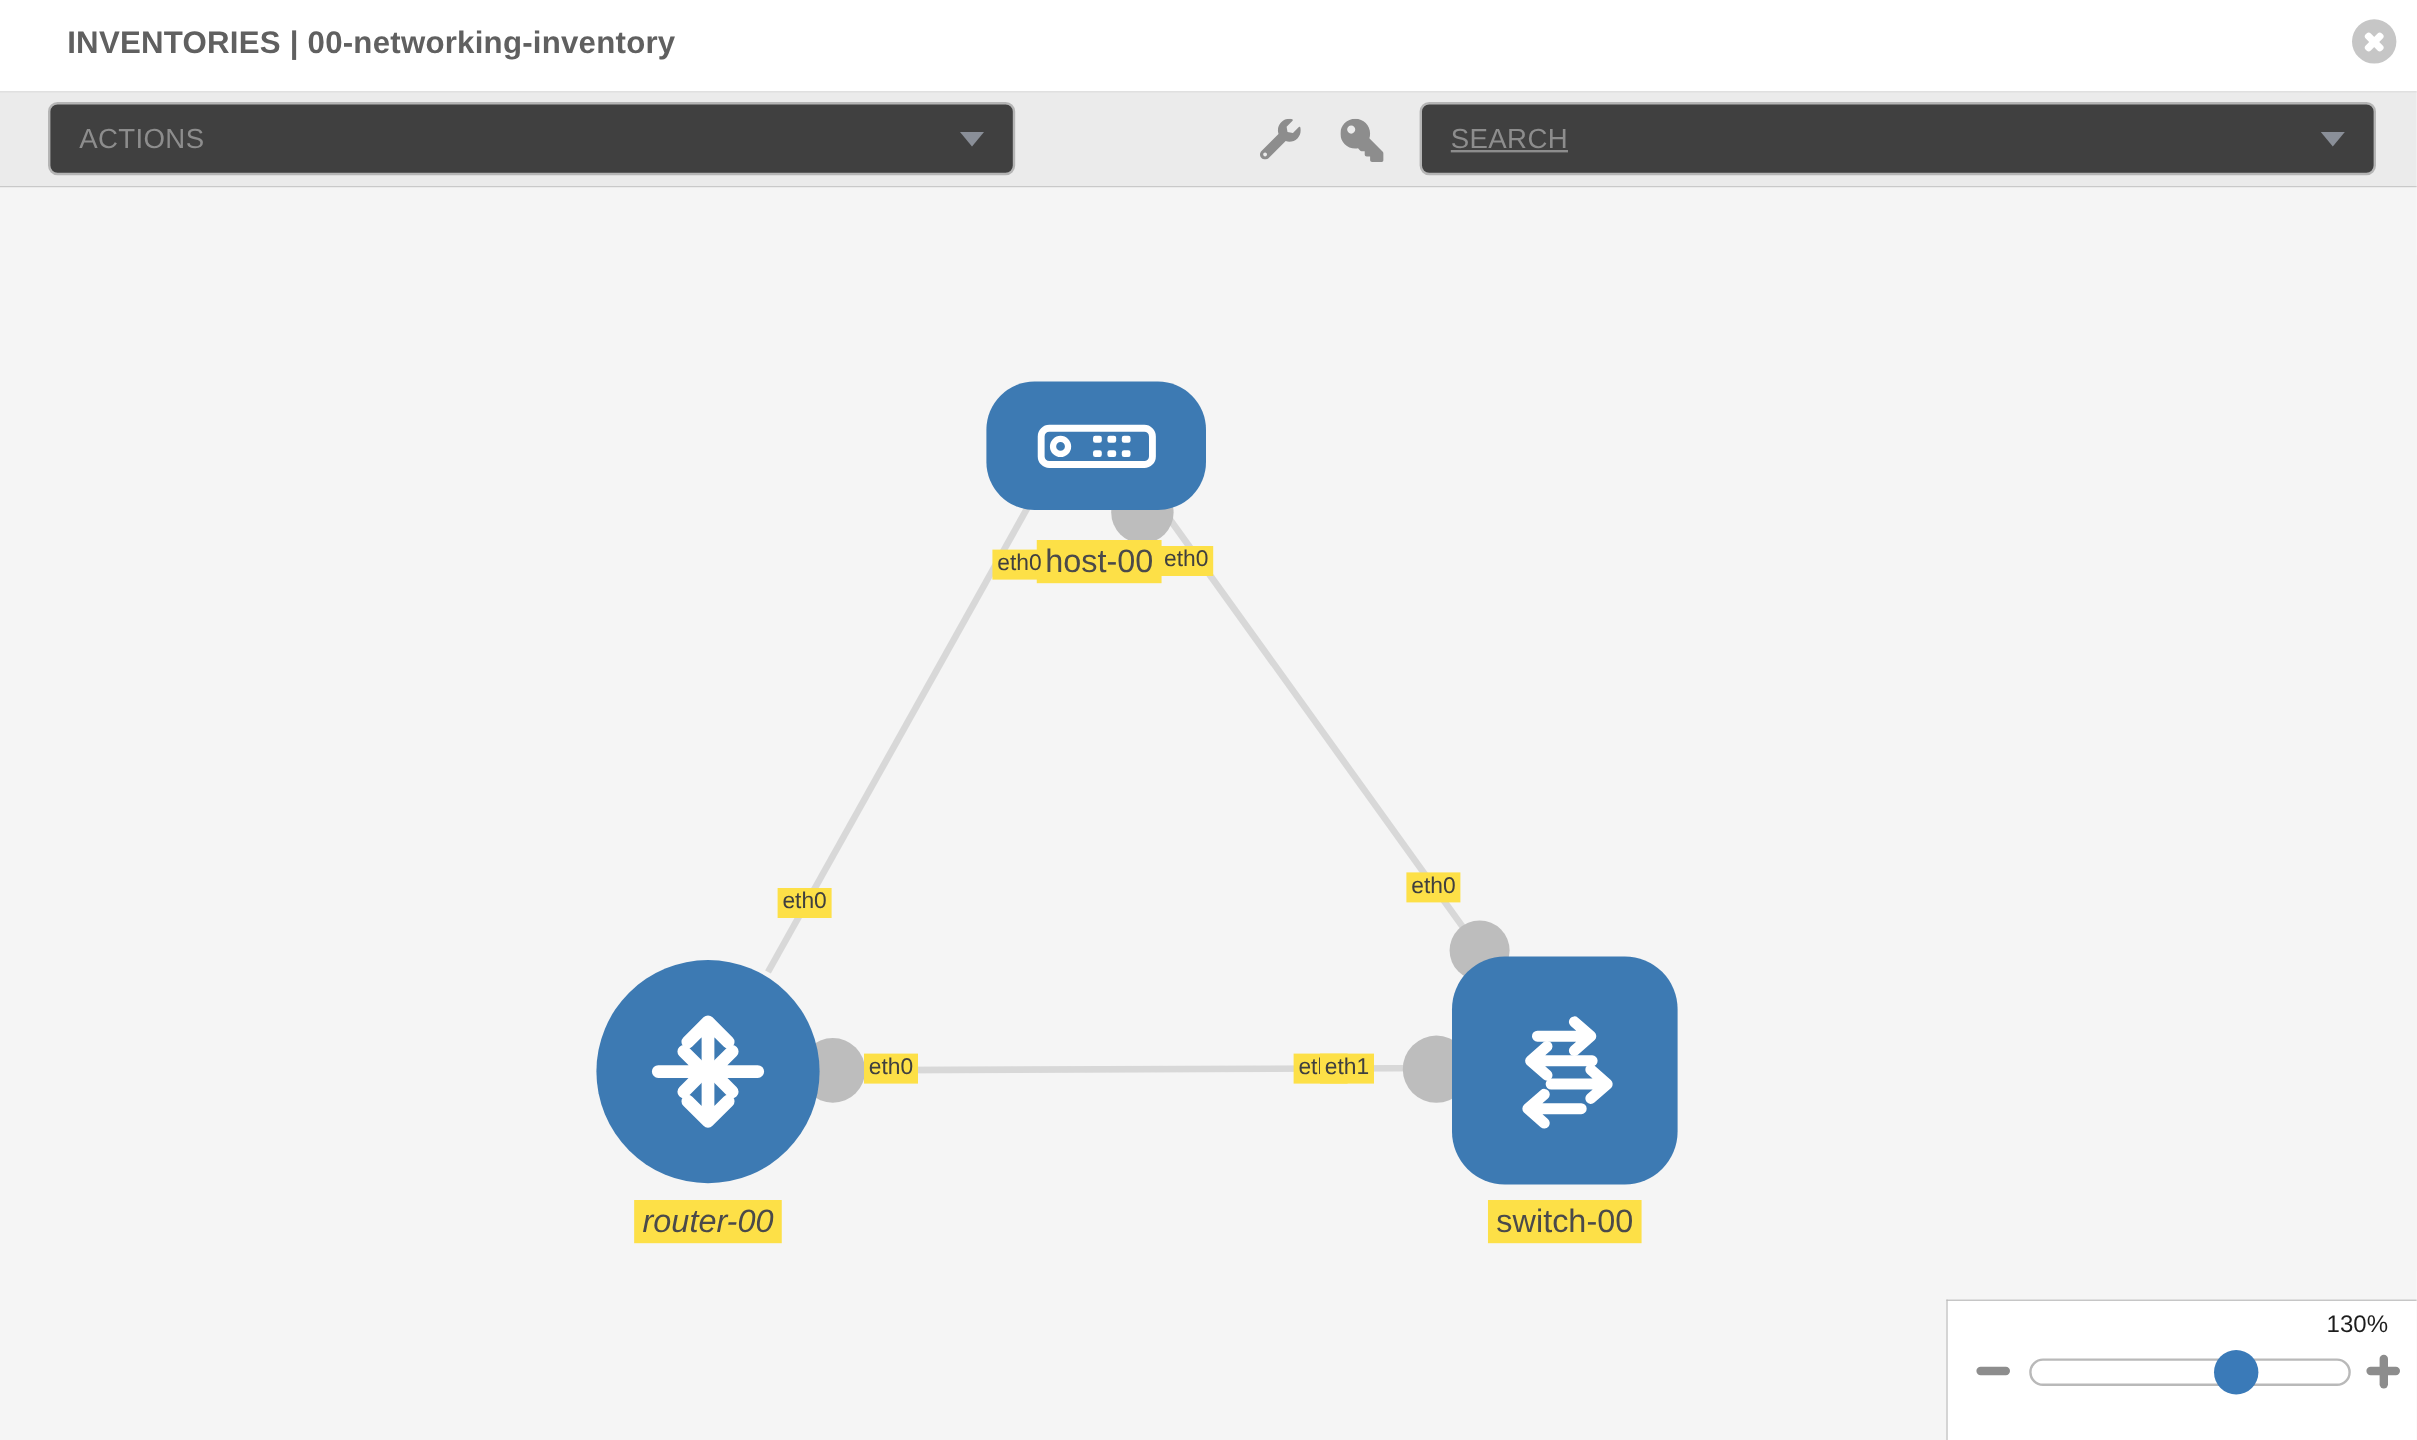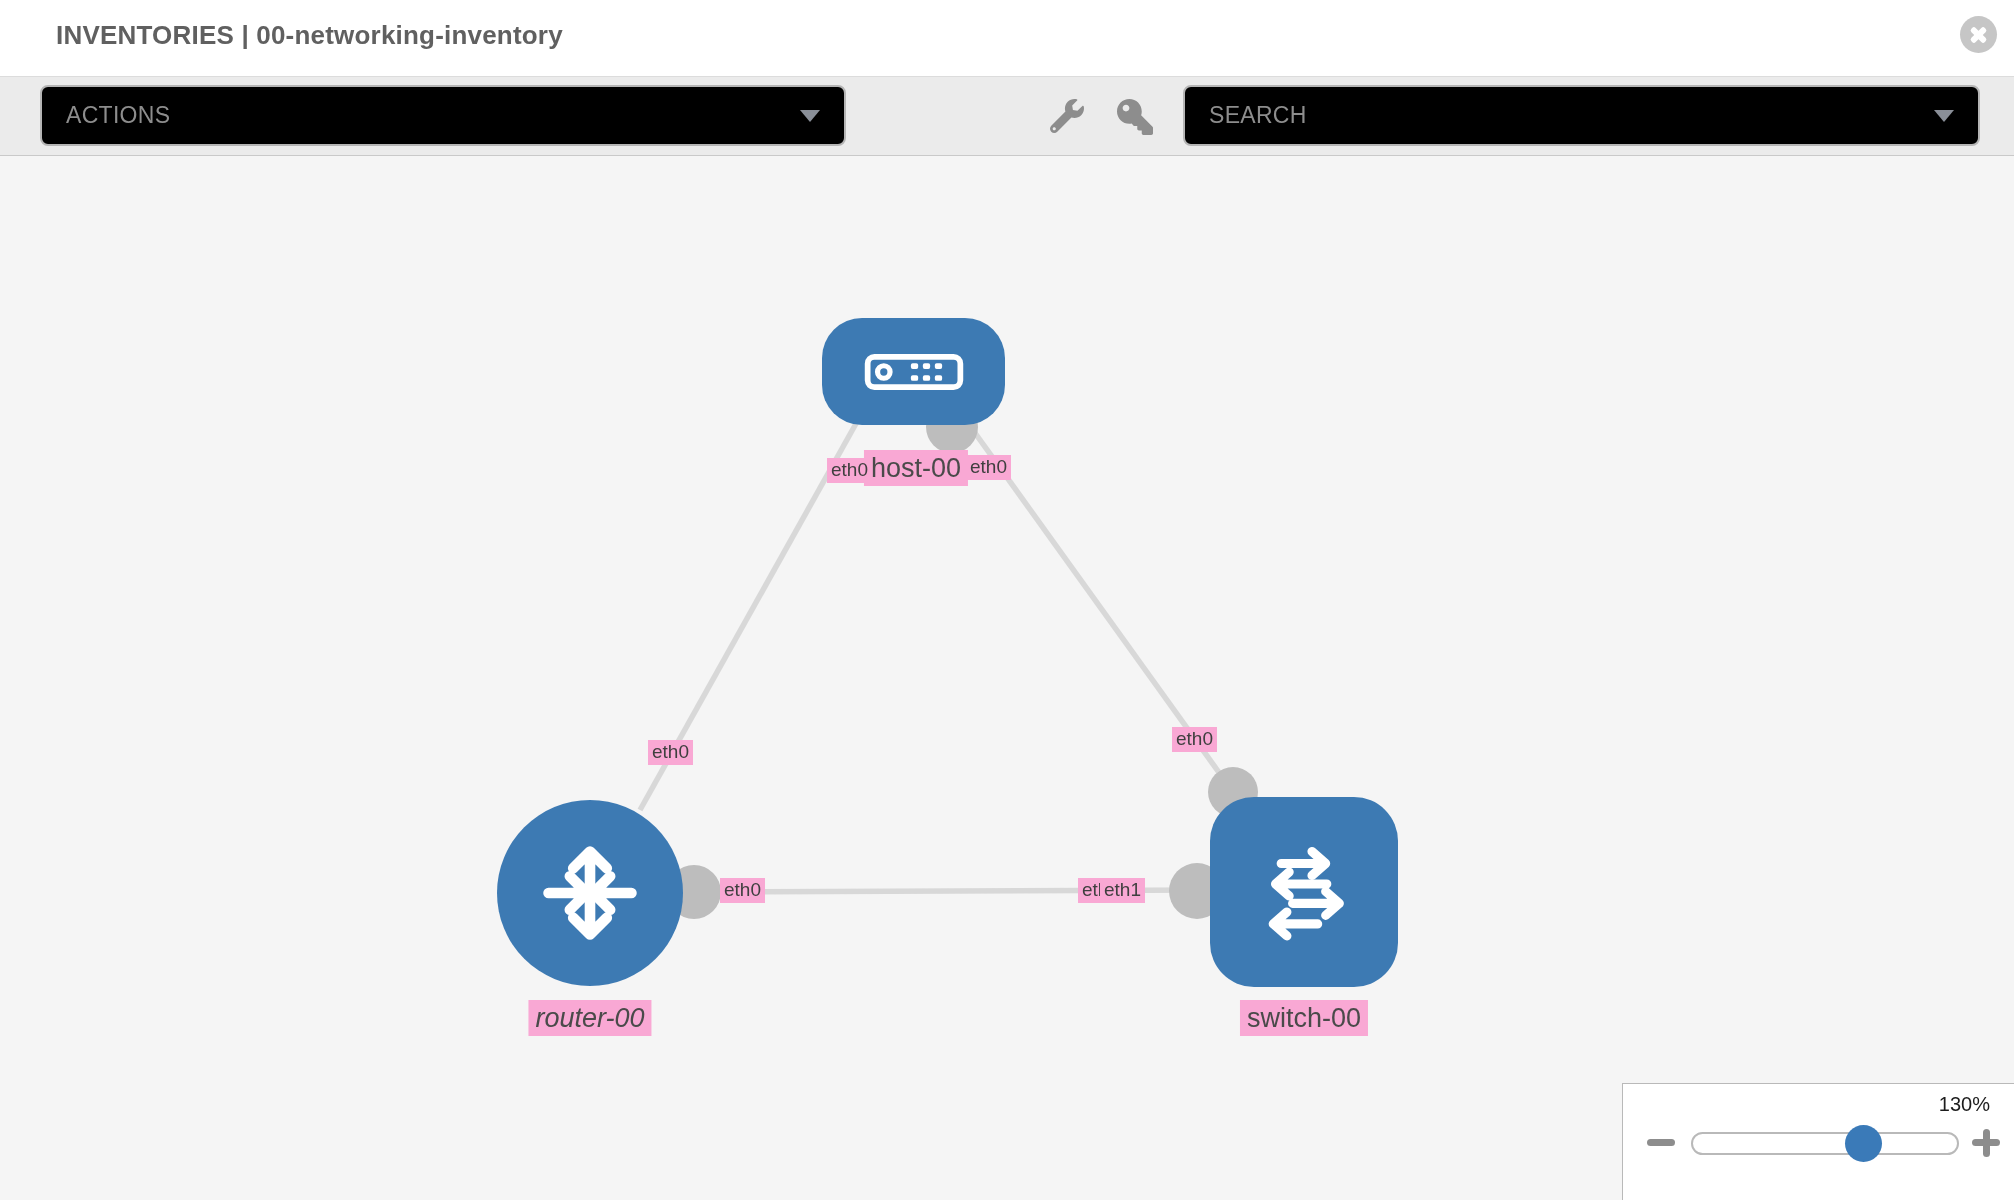--- a/index.html
+++ b/index.html
@@ -28,47 +28,47 @@
   .close-btn::after  { transform:rotate(-45deg); }
 
   
   .toolbar {
     position:absolute; top:76px; left:0; width:100%; height:80px;
     background:#ebebeb; border-top:1px solid #dcdcdc; border-bottom:1px solid #c9c9c9;
     box-sizing:border-box; z-index:6;
   }
   .select {
     position:absolute; top:85px; height:61px; box-sizing:border-box;
-    background:#000000; border:2px solid #b5b5b5; border-radius:8px;
+    background:#404040; border:2px solid #b5b5b5; border-radius:8px;
     display:flex; align-items:center; padding:12px 24px;
     font-size:23px; color:#8d8d8d; letter-spacing:.3px; z-index:7; cursor:pointer;
   }
   .select .caret {
     margin-left:auto; width:0; height:0;
     border-left:10px solid transparent; border-right:10px solid transparent;
     border-top:12px solid #8a8f98;
   }
   .select-actions { left:40px;  width:806px; }
-  .select-search  { left:1183px; width:797px; }
+  .select-search  { left:1183px; width:797px;text-decoration:underline; }
   .tool-btn { position:absolute; z-index:7; cursor:pointer; }
   #wrench-btn { left:1050px; top:99px; }
   #key-btn    { left:1117px; top:99px; }
 
   
   .canvas-bg { position:absolute; top:156px; left:0; width:2014px; height:1044px; background:#f5f5f5; z-index:0; }
   .edges-svg { position:absolute; top:0; left:0; z-index:1; pointer-events:none; }
   .edge { stroke:#d8d8d8; stroke-width:5.5px; }
   .connector { fill:#bdbdbd; }
 
   .node { position:absolute; background:#3d7ab3; display:flex; align-items:center; justify-content:center; z-index:3; cursor:pointer; }
   #node-host   { left:822px;  top:318px; width:183px; height:107px; border-radius:40px; }
   #node-router { left:497px;  top:800px; width:186px; height:186px; border-radius:50%; }
   #node-switch { left:1210px; top:797px; width:188px; height:190px; border-radius:44px; }
 
-  .lbl { position:absolute; background:#f9a8d4; line-height:1.2; white-space:nowrap; }
+  .lbl { position:absolute; background:#fde047; line-height:1.2; white-space:nowrap; }
   .lbl-node { font-size:27px; color:#4a4a4a; padding:2px 7px; z-index:4; }
   .lbl-eth  { font-size:19px; color:#3f3f3f; padding:1px 4px; z-index:4; }
   #lbl-host       { left:916px;  top:438px; transform:translateX(-50%);margin-top:12px; }
   #eth-host-left  { left:872px;  top:458px; transform:translateX(-100%); }
   #eth-host-right { left:966px;  top:455px; }
   #eth-router-top { left:648px;  top:740px; }
   #eth-switch-top { left:1172px; top:727px; }
   #eth-mid-left   { left:720px;  top:878px; }
   #eth-mid-back   { left:1078px; top:878px; z-index:4; }
   #eth-mid-front  { left:1100px; top:878px; z-index:5; }

